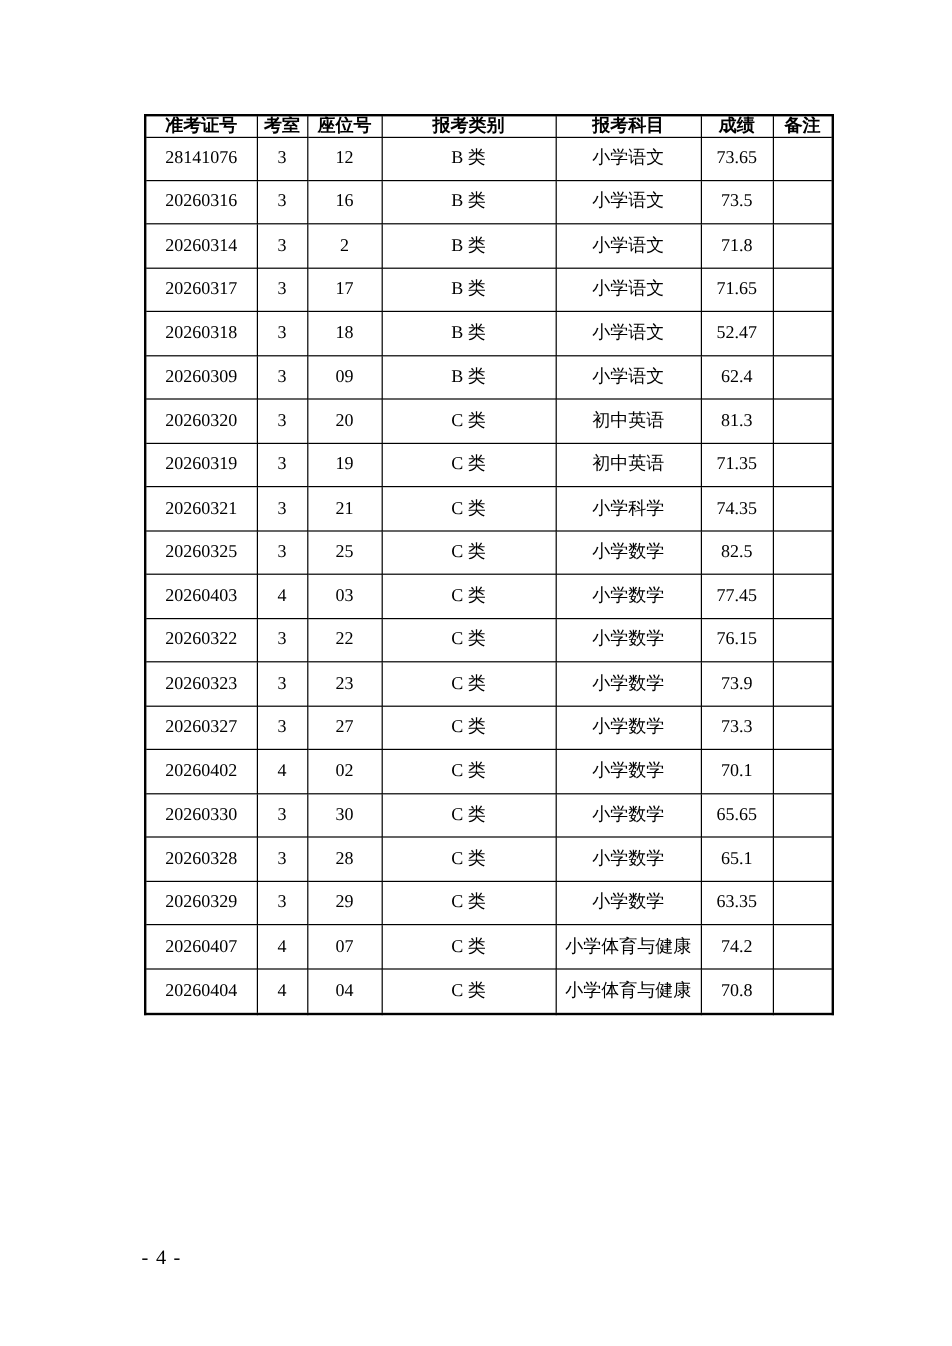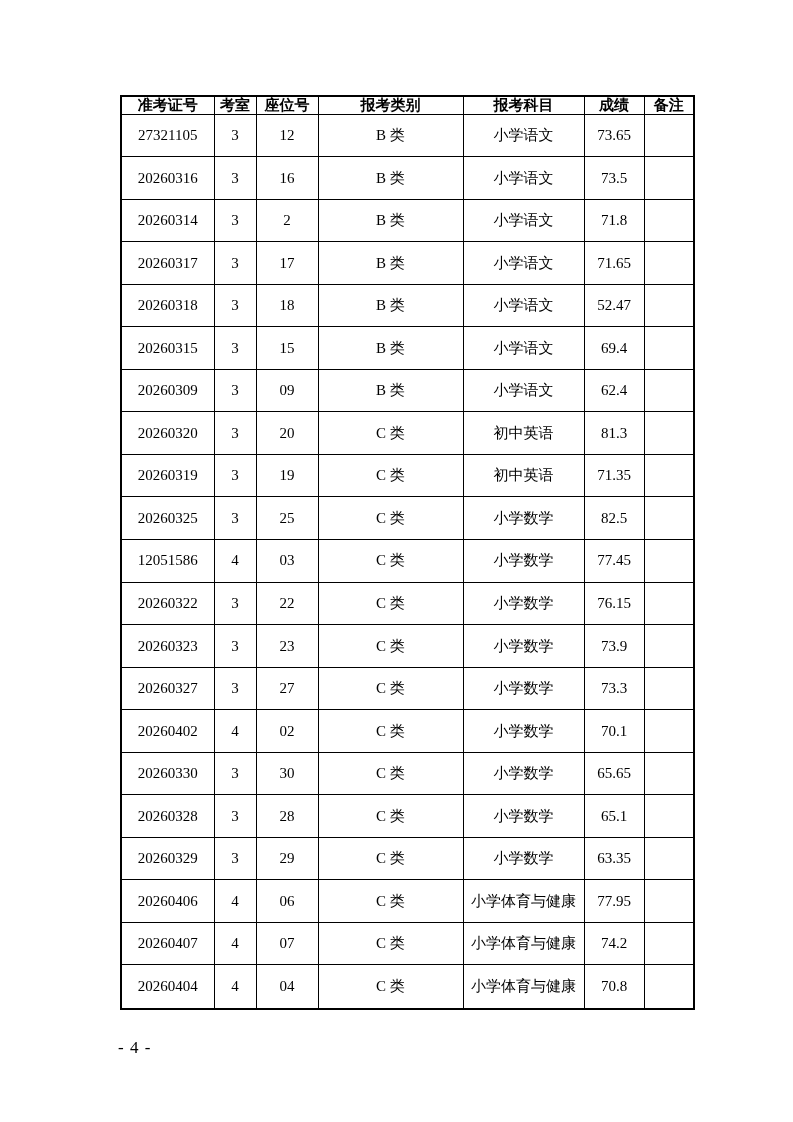--- a/index.html
+++ b/index.html
@@ -14,21 +14,21 @@
     background: #ffffff;
     font-family: "Liberation Serif", "DejaVu Serif", serif;
     color: #000000;
     overflow: hidden;
   }
   table.score-table {
     position: absolute;
     left: 120px;
     top: 95px;
     width: 573px;
-    height: 915px;
+    height: 751px;
     border-collapse: collapse;
     table-layout: fixed;
     border: 2px solid #000000;
   }
   table.score-table th,
   table.score-table td {
     border: 1px solid #000000;
     text-align: center;
     vertical-align: middle;
     padding: 0 2px;
@@ -71,21 +71,21 @@
         <th>考室</th>
         <th>座位号</th>
         <th>报考类别</th>
         <th>报考科目</th>
         <th>成绩</th>
         <th>备注</th>
       </tr>
     </thead>
     <tbody>
         <tr>
-          <td>27321105</td>
+          <td>28141076</td>
           <td>3</td>
           <td>12</td>
           <td>B 类</td>
           <td>小学语文</td>
           <td>73.65</td>
           <td></td>
         </tr>
         <tr>
           <td>20260316</td>
           <td>3</td>
@@ -113,29 +113,20 @@
           <td>71.65</td>
           <td></td>
         </tr>
         <tr>
           <td>20260318</td>
           <td>3</td>
           <td>18</td>
           <td>B 类</td>
           <td>小学语文</td>
           <td>52.47</td>
-          <td></td>
-        </tr>
-        <tr>
-          <td>20260315</td>
-          <td>3</td>
-          <td>15</td>
-          <td>B 类</td>
-          <td>小学语文</td>
-          <td>69.4</td>
           <td></td>
         </tr>
         <tr>
           <td>20260309</td>
           <td>3</td>
           <td>09</td>
           <td>B 类</td>
           <td>小学语文</td>
           <td>62.4</td>
           <td></td>
@@ -152,30 +143,39 @@
         <tr>
           <td>20260319</td>
           <td>3</td>
           <td>19</td>
           <td>C 类</td>
           <td>初中英语</td>
           <td>71.35</td>
           <td></td>
         </tr>
         <tr>
+          <td>20260321</td>
+          <td>3</td>
+          <td>21</td>
+          <td>C 类</td>
+          <td>小学科学</td>
+          <td>74.35</td>
+          <td></td>
+        </tr>
+        <tr>
           <td>20260325</td>
           <td>3</td>
           <td>25</td>
           <td>C 类</td>
           <td>小学数学</td>
           <td>82.5</td>
           <td></td>
         </tr>
         <tr>
-          <td>12051586</td>
+          <td>20260403</td>
           <td>4</td>
           <td>03</td>
           <td>C 类</td>
           <td>小学数学</td>
           <td>77.45</td>
           <td></td>
         </tr>
         <tr>
           <td>20260322</td>
           <td>3</td>
@@ -230,29 +230,20 @@
           <td>65.1</td>
           <td></td>
         </tr>
         <tr>
           <td>20260329</td>
           <td>3</td>
           <td>29</td>
           <td>C 类</td>
           <td>小学数学</td>
           <td>63.35</td>
-          <td></td>
-        </tr>
-        <tr>
-          <td>20260406</td>
-          <td>4</td>
-          <td>06</td>
-          <td>C 类</td>
-          <td>小学体育与健康</td>
-          <td>77.95</td>
           <td></td>
         </tr>
         <tr>
           <td>20260407</td>
           <td>4</td>
           <td>07</td>
           <td>C 类</td>
           <td>小学体育与健康</td>
           <td>74.2</td>
           <td></td>

